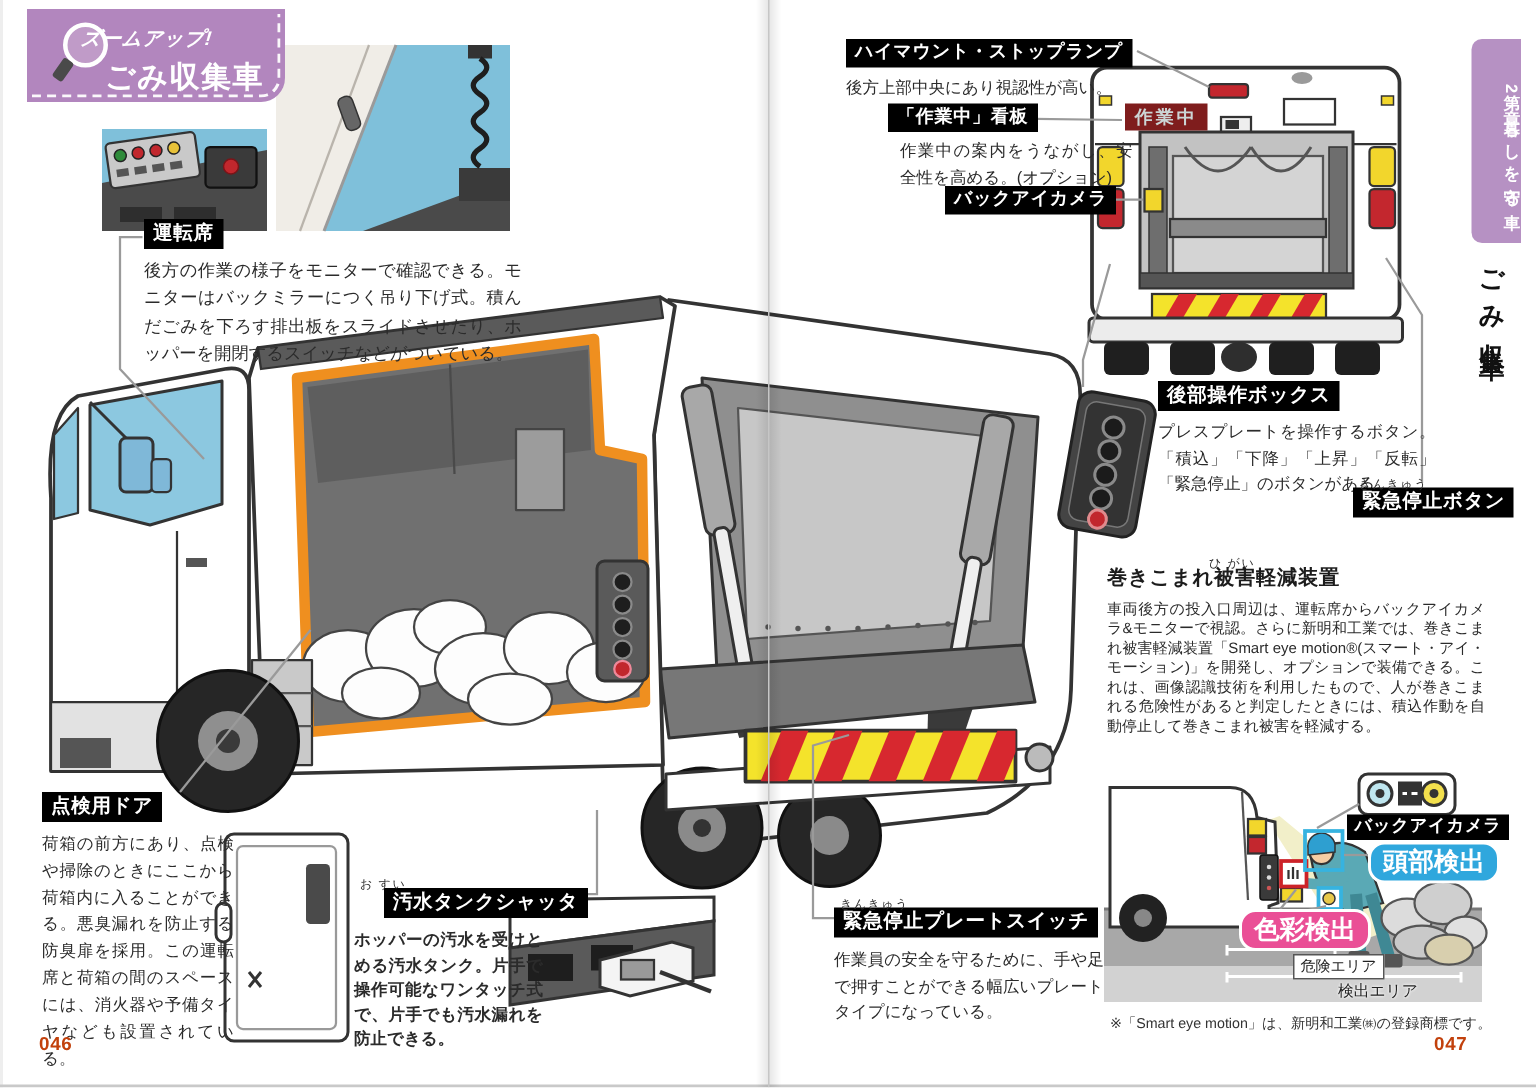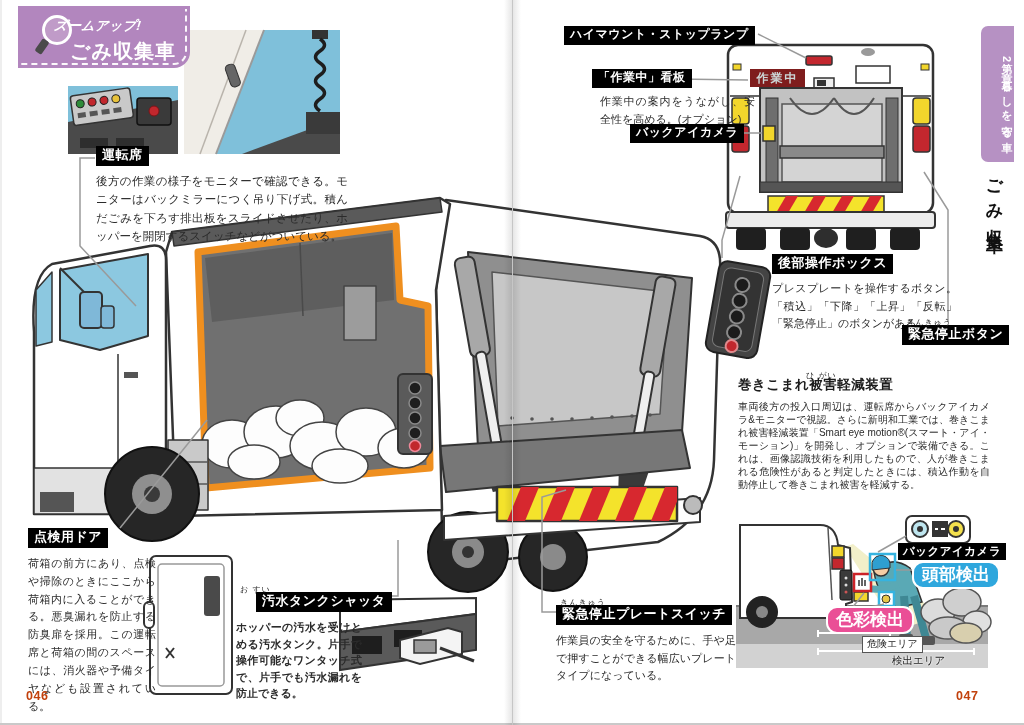--- a/index.html
+++ b/index.html
@@ -354,37 +354,39 @@
 
 <div class="furi" style="left:240px;top:584px;">お すい</div>
 <div class="lbl" style="left:236px;top:592px;margin-left:20px;">汚水タンクシャッタ</div>
 <div class="txt" style="left:236px;top:619px;width:126px;line-height:1.5;font-weight:bold;">ホッパーの汚水を受けとめる汚水タンク。片手で操作可能なワンタッチ式で、片手でも汚水漏れを防止できる。</div>
 
 <div class="furi" style="left:560px;top:597px;">きんきゅう</div>
 <div class="lbl" style="left:556px;top:605px;">緊急停止プレートスイッチ</div>
 <div class="txt" style="left:556px;top:632px;width:180px;">作業員の安全を守るために、手や足で押すことができる幅広いプレートタイプになっている。</div>
 
 <div class="lbl sm" style="left:564px;top:26px;">ハイマウント・ストップランプ</div>
+<div class="txt" style="left:564px;top:51px;width:200px;white-space:nowrap;">後方上部中央にあり視認性が高い。</div>
 
 <div class="lbl sm" style="left:592px;top:69px;">「作業中」看板</div>
 <div class="txt" style="left:600px;top:93px;width:155px;">作業中の案内をうながし、安全性を高める。(オプション)</div>
 
 <div class="lbl sm" style="left:630px;top:124px;">バックアイカメラ</div>
 
 <div class="lbl" style="left:772px;top:254px;">後部操作ボックス</div>
 <div class="txt" style="left:772px;top:280px;width:185px;">プレスプレートを操作するボタン。「積込」「下降」「上昇」「反転」「緊急停止」のボタンがある。</div>
 
 <div class="furi" style="left:906px;top:317px;">きんきゅう</div>
 <div class="lbl" style="left:902px;top:325px;font-family:Liberation Serif, serif;">緊急停止ボタン</div>
 
 <div class="furi" style="left:806px;top:370px;">ひ がい</div>
 <div class="flow">
   <h3>巻きこまれ被害軽減装置</h3>
   <p>車両後方の投入口周辺は、運転席からバックアイカメラ&amp;モニターで視認。さらに新明和工業では、巻きこまれ被害軽減装置「Smart eye motion®(スマート・アイ・モーション)」を開発し、オプションで装備できる。これは、画像認識技術を利用したもので、人が巻きこまれる危険性があると判定したときには、積込作動を自動停止して巻きこまれ被害を軽減する。</p>
 </div>
+<div class="footnote">※「Smart eye motion」は、新明和工業㈱の登録商標です。</div>
 
 <div class="led">作業中</div>
 
 <div class="lbl" style="left:898px;top:543px;font-size:11.5px;padding:1px 5px 2px;">バックアイカメラ</div>
 <div class="pill blue" style="left:912px;top:561px;">頭部検出</div>
 <div class="pill pink" style="left:826px;top:606px;">色彩検出</div>
 <div class="boxlbl" style="left:836px;top:636px;margin-left:26px;">危険エリア</div>
 <div class="plain" style="left:892px;top:654px;">検出エリア</div>
 
 <div class="pageno" style="left:26px;top:689px;">046</div>

